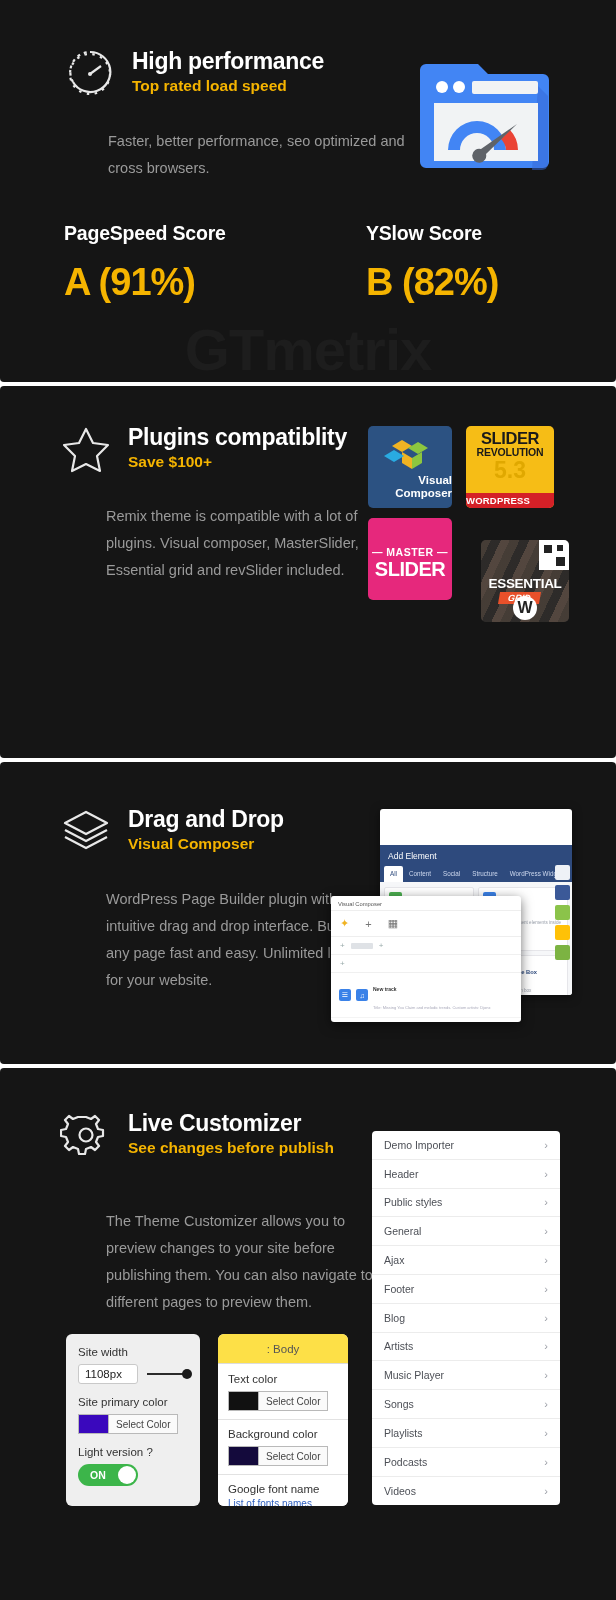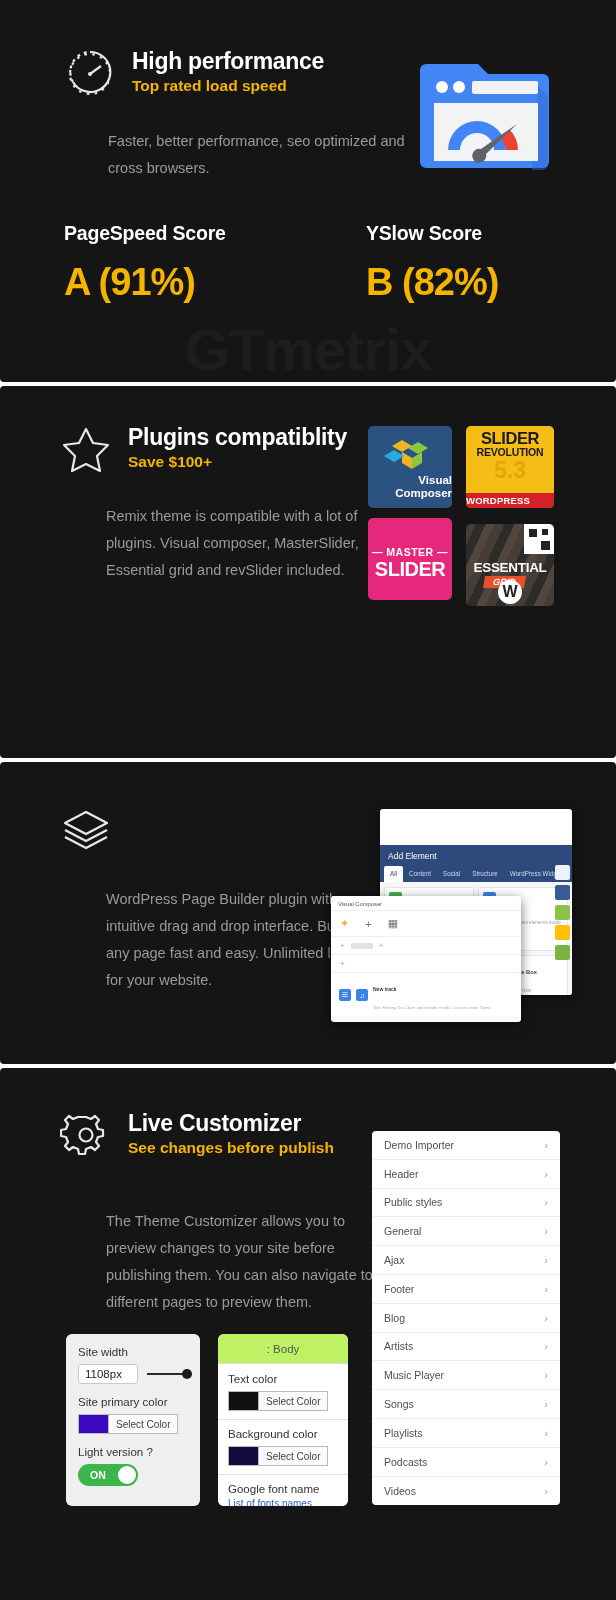--- a/index.html
+++ b/index.html
@@ -141,21 +141,21 @@
       border-radius:50%; background:#1a1a1a; }
   .swatchrow { display:flex; margin-bottom:12px; }
   .swatch { width:30px; height:20px; border:1px solid #b9b9b9; border-right:none; }
   .selbtn { background:#fafafa; border:1px solid #b9b9b9; font-size:10px; color:#444;
       padding:2px 7px; display:flex; align-items:center; }
   .toggle { width:60px; height:22px; border-radius:11px; background:#3cb54a; position:relative;
       display:flex; align-items:center; }
   .toggle span { color:#fff; font-size:10.5px; font-weight:bold; margin-left:12px; }
   .knob { position:absolute; right:2px; top:2px; width:18px; height:18px; border-radius:50%; background:#fff; }
   .pb-head { text-align:center; font-size:11.5px; color:#555; padding:9px 0 8px; border-bottom:1px solid #dcdcdc;
-      background:#bef264;}
+      background:#fde047;}
   .pb-body { background:#fff; padding:9px 10px; height:100%; }
   .pb-div { height:1px; background:#e2e2e2; margin:8px -10px; }
   .glink { color:#2e5fbf; font-size:10px; text-decoration:underline; margin-top:3px; display:block; }
 </style>
 </head>
 <body>
 
 <div class="page">
 
   <div class="card card-perf">
@@ -243,21 +243,21 @@
       <div class="sr-rev">REVOLUTION</div>
       <div class="sr-ver">5.3</div>
       <div class="sr-wp">WORDPRESS</div>
     </div>
 
     <div class="tile tile-ms" style="top:132px;">
       <div class="ms-top">— MASTER —</div>
       <div class="ms-bot">SLIDER</div>
     </div>
 
-    <div class="tile tile-eg" style="top:138px;">
+    <div class="tile tile-eg" style="top:154px;margin-left:15px;">
       <div class="eg-strip"></div>
       <div class="eg-wt">
         <i style="left:5px; top:5px; width:8px; height:8px;"></i>
         <i style="left:18px; top:5px; width:6px; height:6px;"></i>
         <i style="left:17px; top:17px; width:9px; height:9px;"></i>
       </div>
       <div class="eg-name">ESSENTIAL</div>
       <div class="eg-grid">GRID</div>
       <div class="eg-wp">W</div>
     </div>
@@ -266,20 +266,24 @@
 
   <div class="card card-drag">
 
     <div class="head-row" style="left:60px; top:42px;">
       <div class="head-icon">
         <svg width="52" height="52" viewBox="0 0 52 52">
           <polygon points="26,8 47,19 26,30 5,19" fill="none" stroke="#e8e8e8" stroke-width="2.3" stroke-linejoin="round"></polygon>
           <polyline points="5,26 26,37 47,26" fill="none" stroke="#e8e8e8" stroke-width="2.3" stroke-linejoin="round"></polyline>
           <polyline points="5,33 26,44 47,33" fill="none" stroke="#e8e8e8" stroke-width="2.3" stroke-linejoin="round"></polyline>
         </svg>
+      </div>
+      <div class="head-text">
+        <div class="head-title">Drag and Drop</div>
+        <div class="head-sub">Visual Composer</div>
       </div>
     </div>
 
     <div class="body-text" style="left:62px; top:124px; width:268px;">WordPress Page Builder plugin with intuitive drag and drop interface. Build any page fast and easy. Unlimited layouts for your website.</div>
 
     <div class="vcshot" style="top:47px;">
       <div class="vcshot-head">Add Element</div>
       <div class="vcshot-tabs">
         <span class="active">All</span>
         <span>Content</span>

